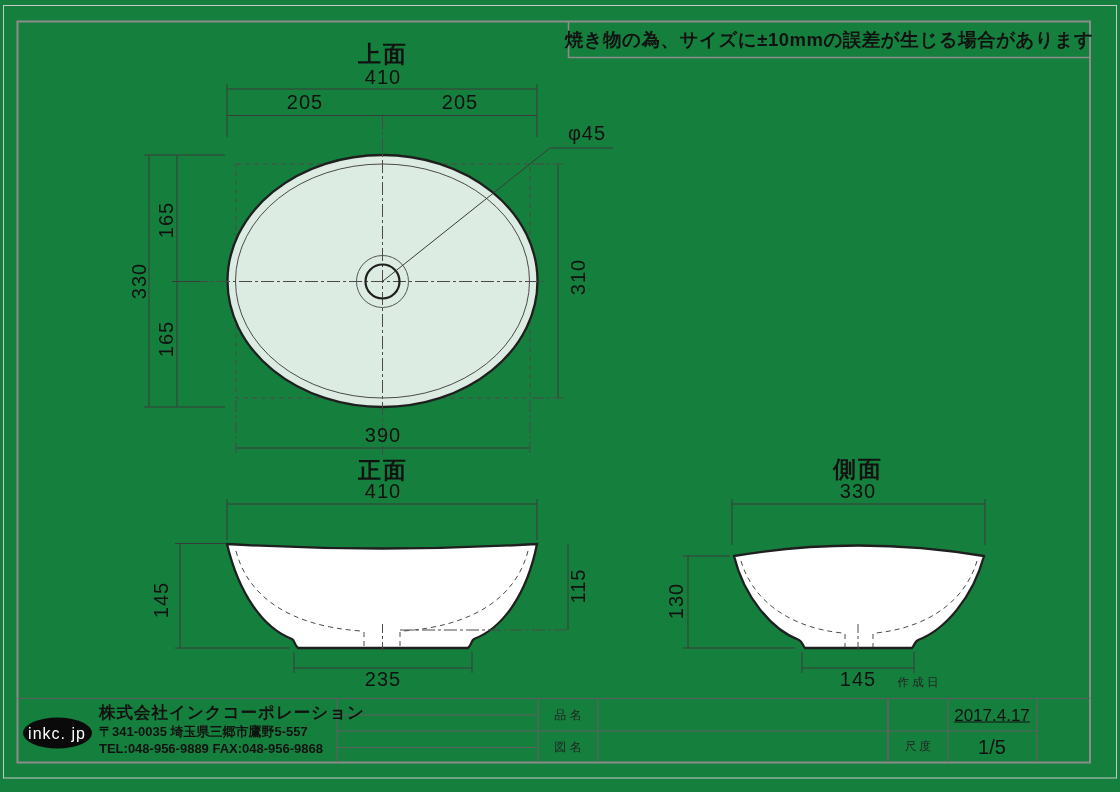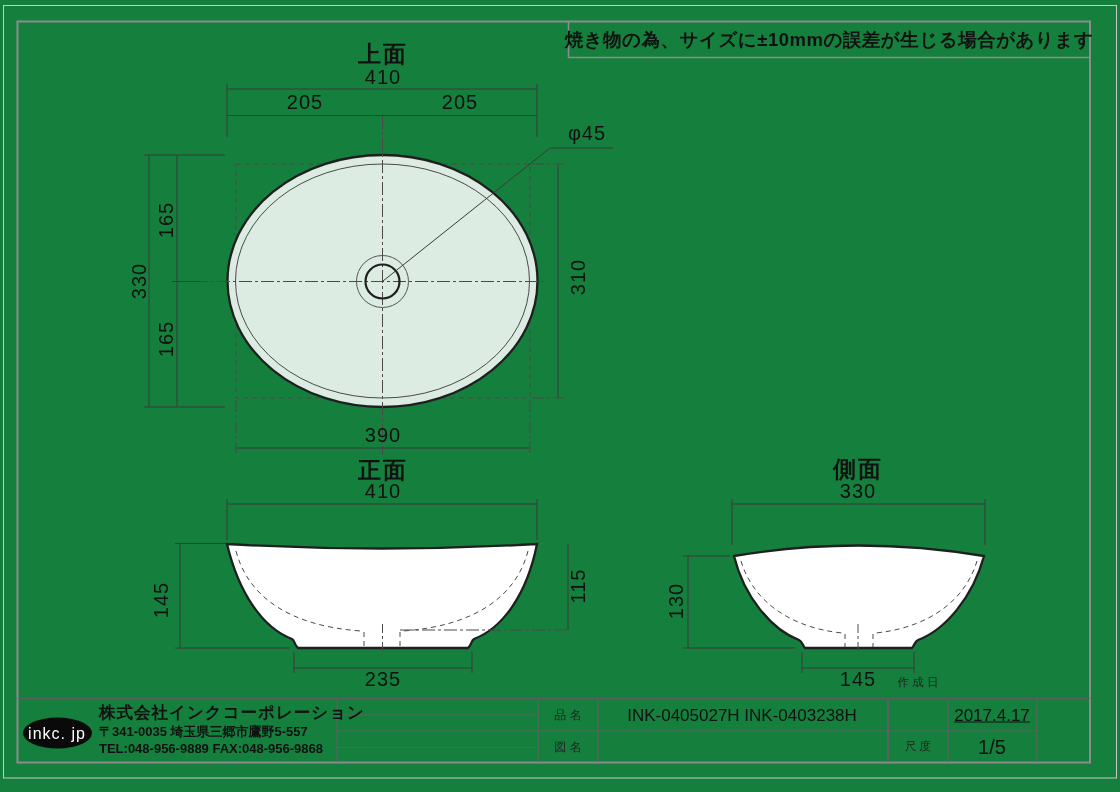--- a/index.html
+++ b/index.html
@@ -132,21 +132,20 @@
   <div class="t dim" style="left:858px;top:491px;">330</div>
   <div class="t dim rot" style="left:676px;top:601px;">130</div>
   <div class="t dim" style="left:858px;top:679px;">145</div>
 
   <div class="t" style="left:57px;top:734px;font-size:16px;color:#fff;letter-spacing:1px;">inkc. jp</div>
   <div class="t lft" style="left:99px;top:712px;font-size:16.5px;font-weight:bold;letter-spacing:1px;text-align:right;">株式会社インクコーポレーション</div>
   <div class="t lft" style="left:99px;top:731px;font-size:13px;font-weight:bold;">〒341-0035 埼玉県三郷市鷹野5-557</div>
   <div class="t lft" style="left:99px;top:748px;font-size:13px;font-weight:bold;">TEL:048-956-9889  FAX:048-956-9868</div>
 
   <div class="t tb-label" style="left:568px;top:715px;">品 名</div>
-  <div class="t tb-value" style="left:742px;top:715px;">INK-0405027H  INK-0403238H</div>
   <div class="t tb-label" style="left:568px;top:747px;">図 名</div>
   <div class="t tb-value" style="left:742px;top:747px;"></div>
   <div class="t tb-label" style="left:918px;top:683px;font-size:11.5px;">作 成 日</div>
   <div class="t tb-value" style="left:992px;top:715px;text-decoration:underline;">2017.4.17</div>
   <div class="t tb-label" style="left:918px;top:747px;font-size:11.5px;">尺 度</div>
   <div class="t tb-value" style="left:992px;top:747px;font-size:20px;">1/5</div>
 
 </div>
 
 </body></html>

